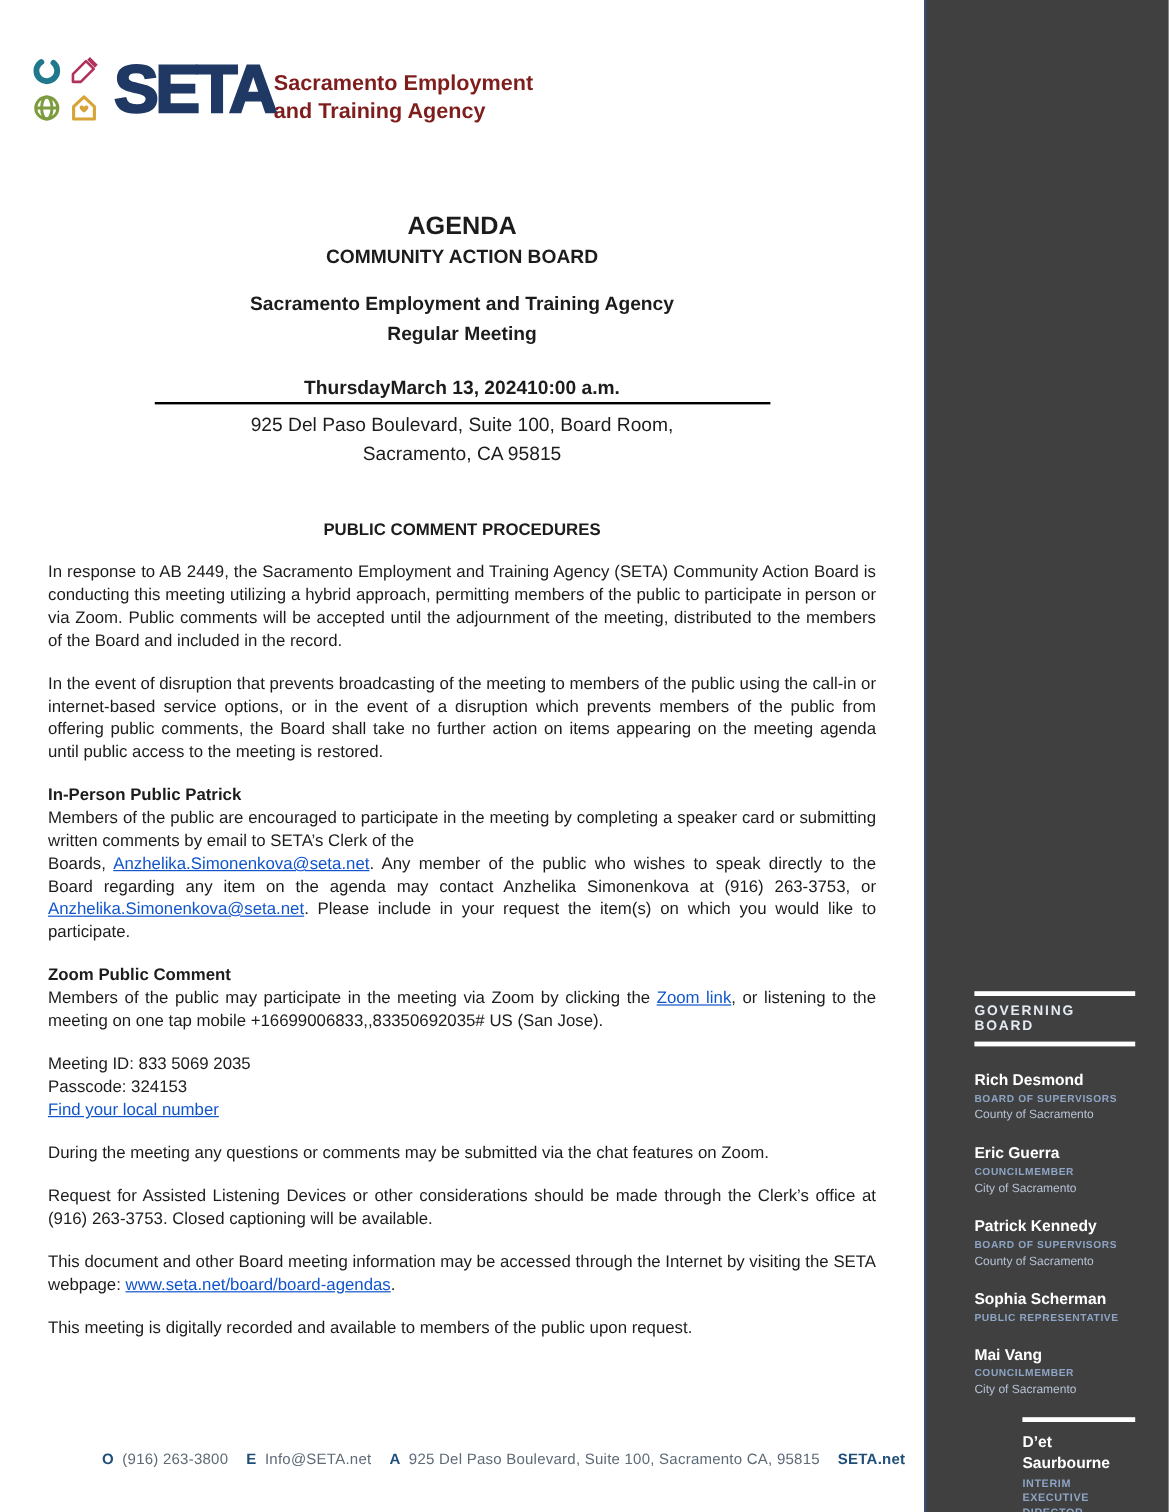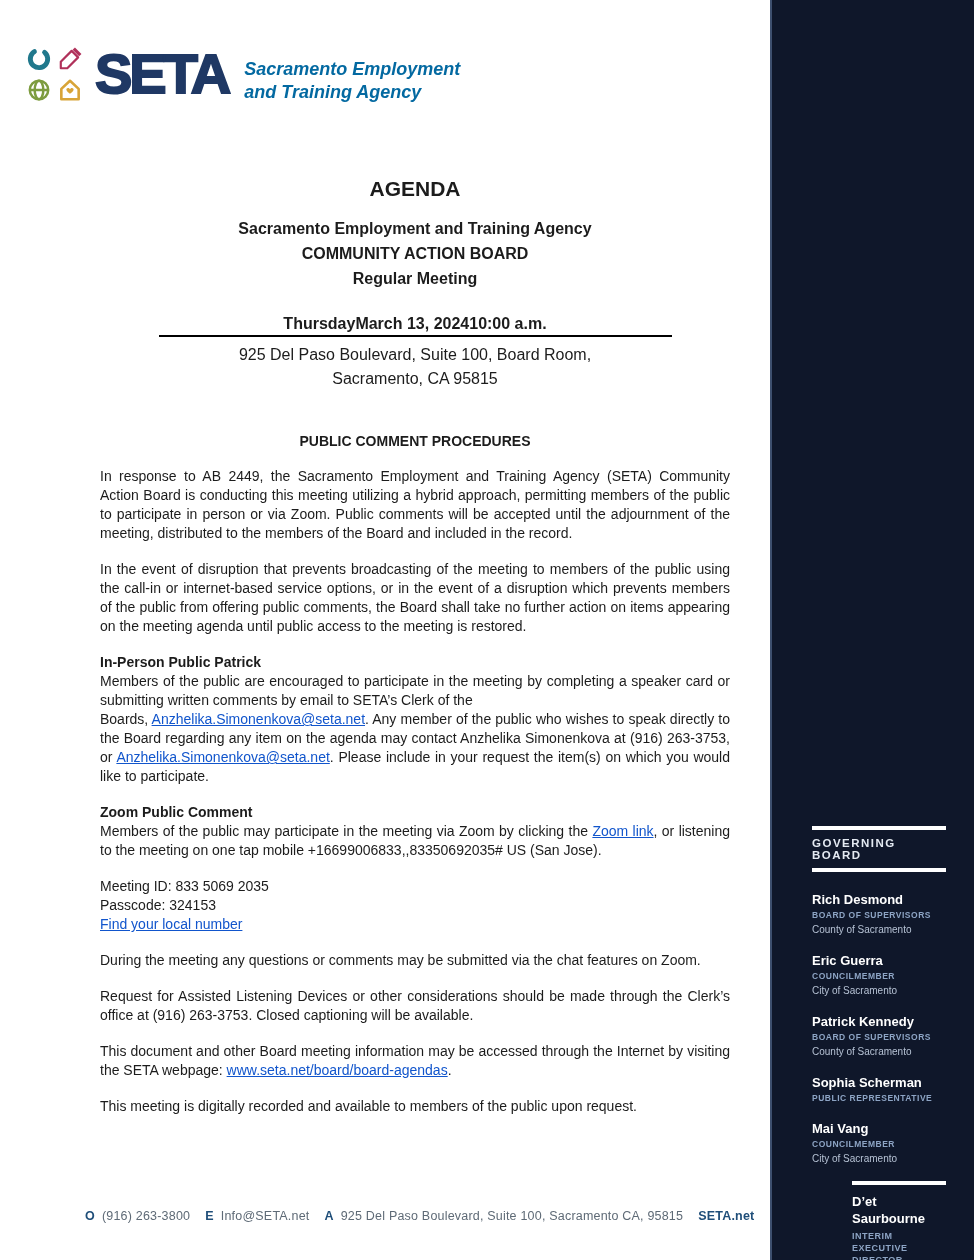--- a/index.html
+++ b/index.html
@@ -10,26 +10,26 @@
   }
   .page { display:flex; width:974px; height:1260px; }
   main.doc-main { width:770px; position:relative; }
 
   
   .logo { display:flex; align-items:center; margin:44px 0 0 25px; }
   .logo-icons { display:grid; grid-template-columns:28px 28px; grid-auto-rows:28px; gap:3px; margin-right:11px; }
   .logo-icons span { display:flex; align-items:center; justify-content:center; }
   .wordmark {
     font-size:56px; font-weight:bold; color:#1f3864; letter-spacing:-3px;
-    line-height:0.95; -webkit-text-stroke:2px #1f3864; margin-right:16px;
+    line-height:0.95; -webkit-text-stroke:2px #1f3864; margin-right:0;
   }
-  .tagline { font-size:18px; font-weight:bold; color:#0369a1; line-height:1.28; padding-top:14px;font-style:italic; }
+  .tagline { font-size:18px; font-weight:bold; color:#7f1d1d; line-height:1.28; padding-top:14px; }
 
   
-  .doc { margin:0 40px 0 100px; }
+  .doc { margin:0 40px 0 40px; }
   .doc-title { text-align:center; font-size:21px; font-weight:bold; margin-top:72px; line-height:26px; }
   .sub { text-align:center; font-weight:bold; font-size:16px; line-height:25px; }
   .sub-first { margin-top:14px; }
   .date-row {
     width:513px; margin:24px auto 0; display:flex; justify-content:center;
     font-weight:bold; font-size:16px; border-bottom:2px solid #000; padding-bottom:2px;
   }
   .addr { text-align:center; font-size:16px; line-height:24px; }
   .addr-first { margin-top:6px; }
   .section-title { text-align:center; font-size:14px; font-weight:bold; margin:42px 0 18px; }
@@ -44,21 +44,21 @@
   .footer {
     position:absolute; left:85px; top:1209px; display:flex; align-items:baseline; gap:15px;
     font-size:12.5px; color:#5e6a76; white-space:nowrap; letter-spacing:0.2px;
   }
   .f-item { display:flex; align-items:baseline; gap:7px; }
   .f-label { font-weight:bold; color:#1f4e79; }
   .f-site { font-weight:bold; color:#1f4e79; }
 
   
   aside.gb {
-    width:204px; height:1260px; background:#0f172a; border-left:2px solid #3d4f6e;
+    width:204px; height:1260px; background:#404040; border-left:2px solid #3d4f6e;
     padding:0 28px 0 40px; color:#fff;
   }
   .gb-head {
     margin-top:826px; border-top:4px solid #fff; border-bottom:4px solid #fff;
     padding:7px 0; font-size:11.5px; font-weight:bold; letter-spacing:1.5px; color:#e4eaf2;
   }
   #board-members { margin-top:19px; }
   .member { margin-bottom:16px; }
   .m-name { font-size:13px; font-weight:bold; line-height:17px; margin-bottom:2px; color:#ffffff; }
   .m-role { font-size:8.5px; font-weight:bold; letter-spacing:0.5px; color:#8da4c4; line-height:11px; margin-bottom:2px; }
@@ -106,22 +106,22 @@
       </div>
       <div class="wordmark">SETA</div>
       <div class="tagline">
         <div>Sacramento Employment</div>
         <div>and Training Agency</div>
       </div>
     </div>
 
     <div class="doc">
       <div class="doc-title">AGENDA</div>
+      <div class="sub">COMMUNITY ACTION BOARD</div>
       <div class="sub sub-first">Sacramento Employment and Training Agency</div>
-      <div class="sub">COMMUNITY ACTION BOARD</div>
       <div class="sub">Regular Meeting</div>
 
       <div class="date-row">
         <span>Thursday</span>
         <span>March 13, 2024</span>
         <span>10:00 a.m.</span>
       </div>
       <div class="addr addr-first">925 Del Paso Boulevard, Suite 100, Board Room,</div>
       <div class="addr">Sacramento, CA 95815</div>
 

